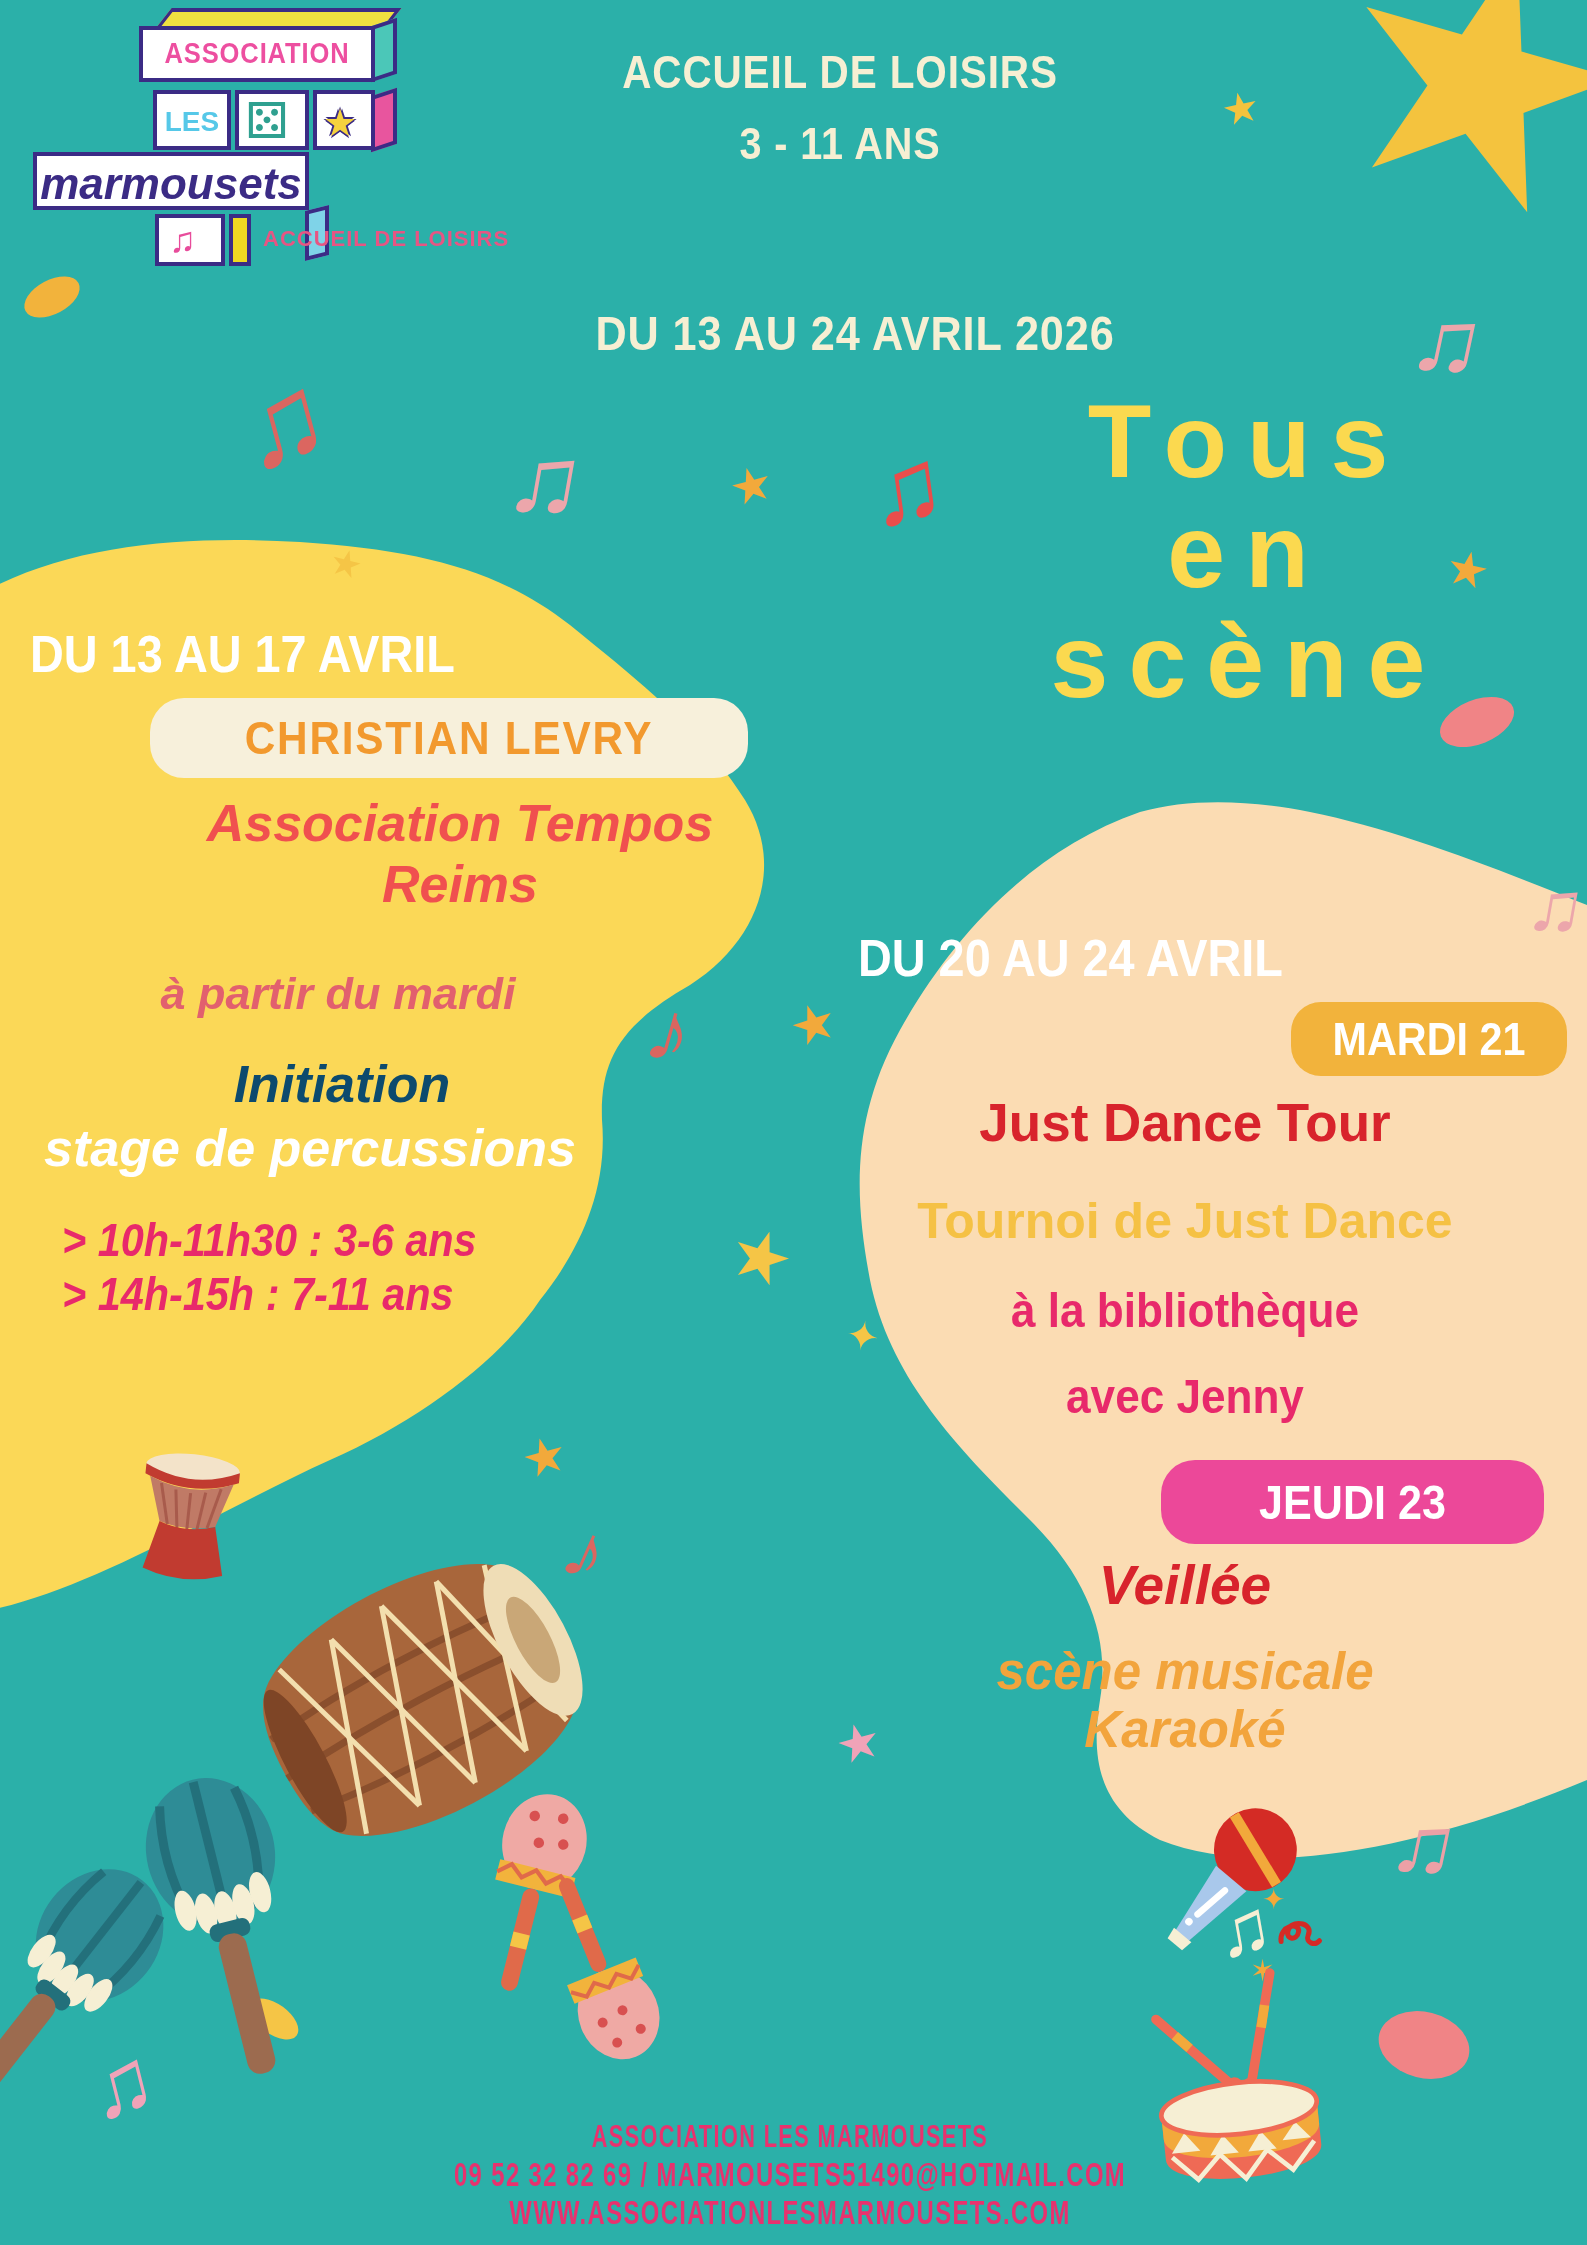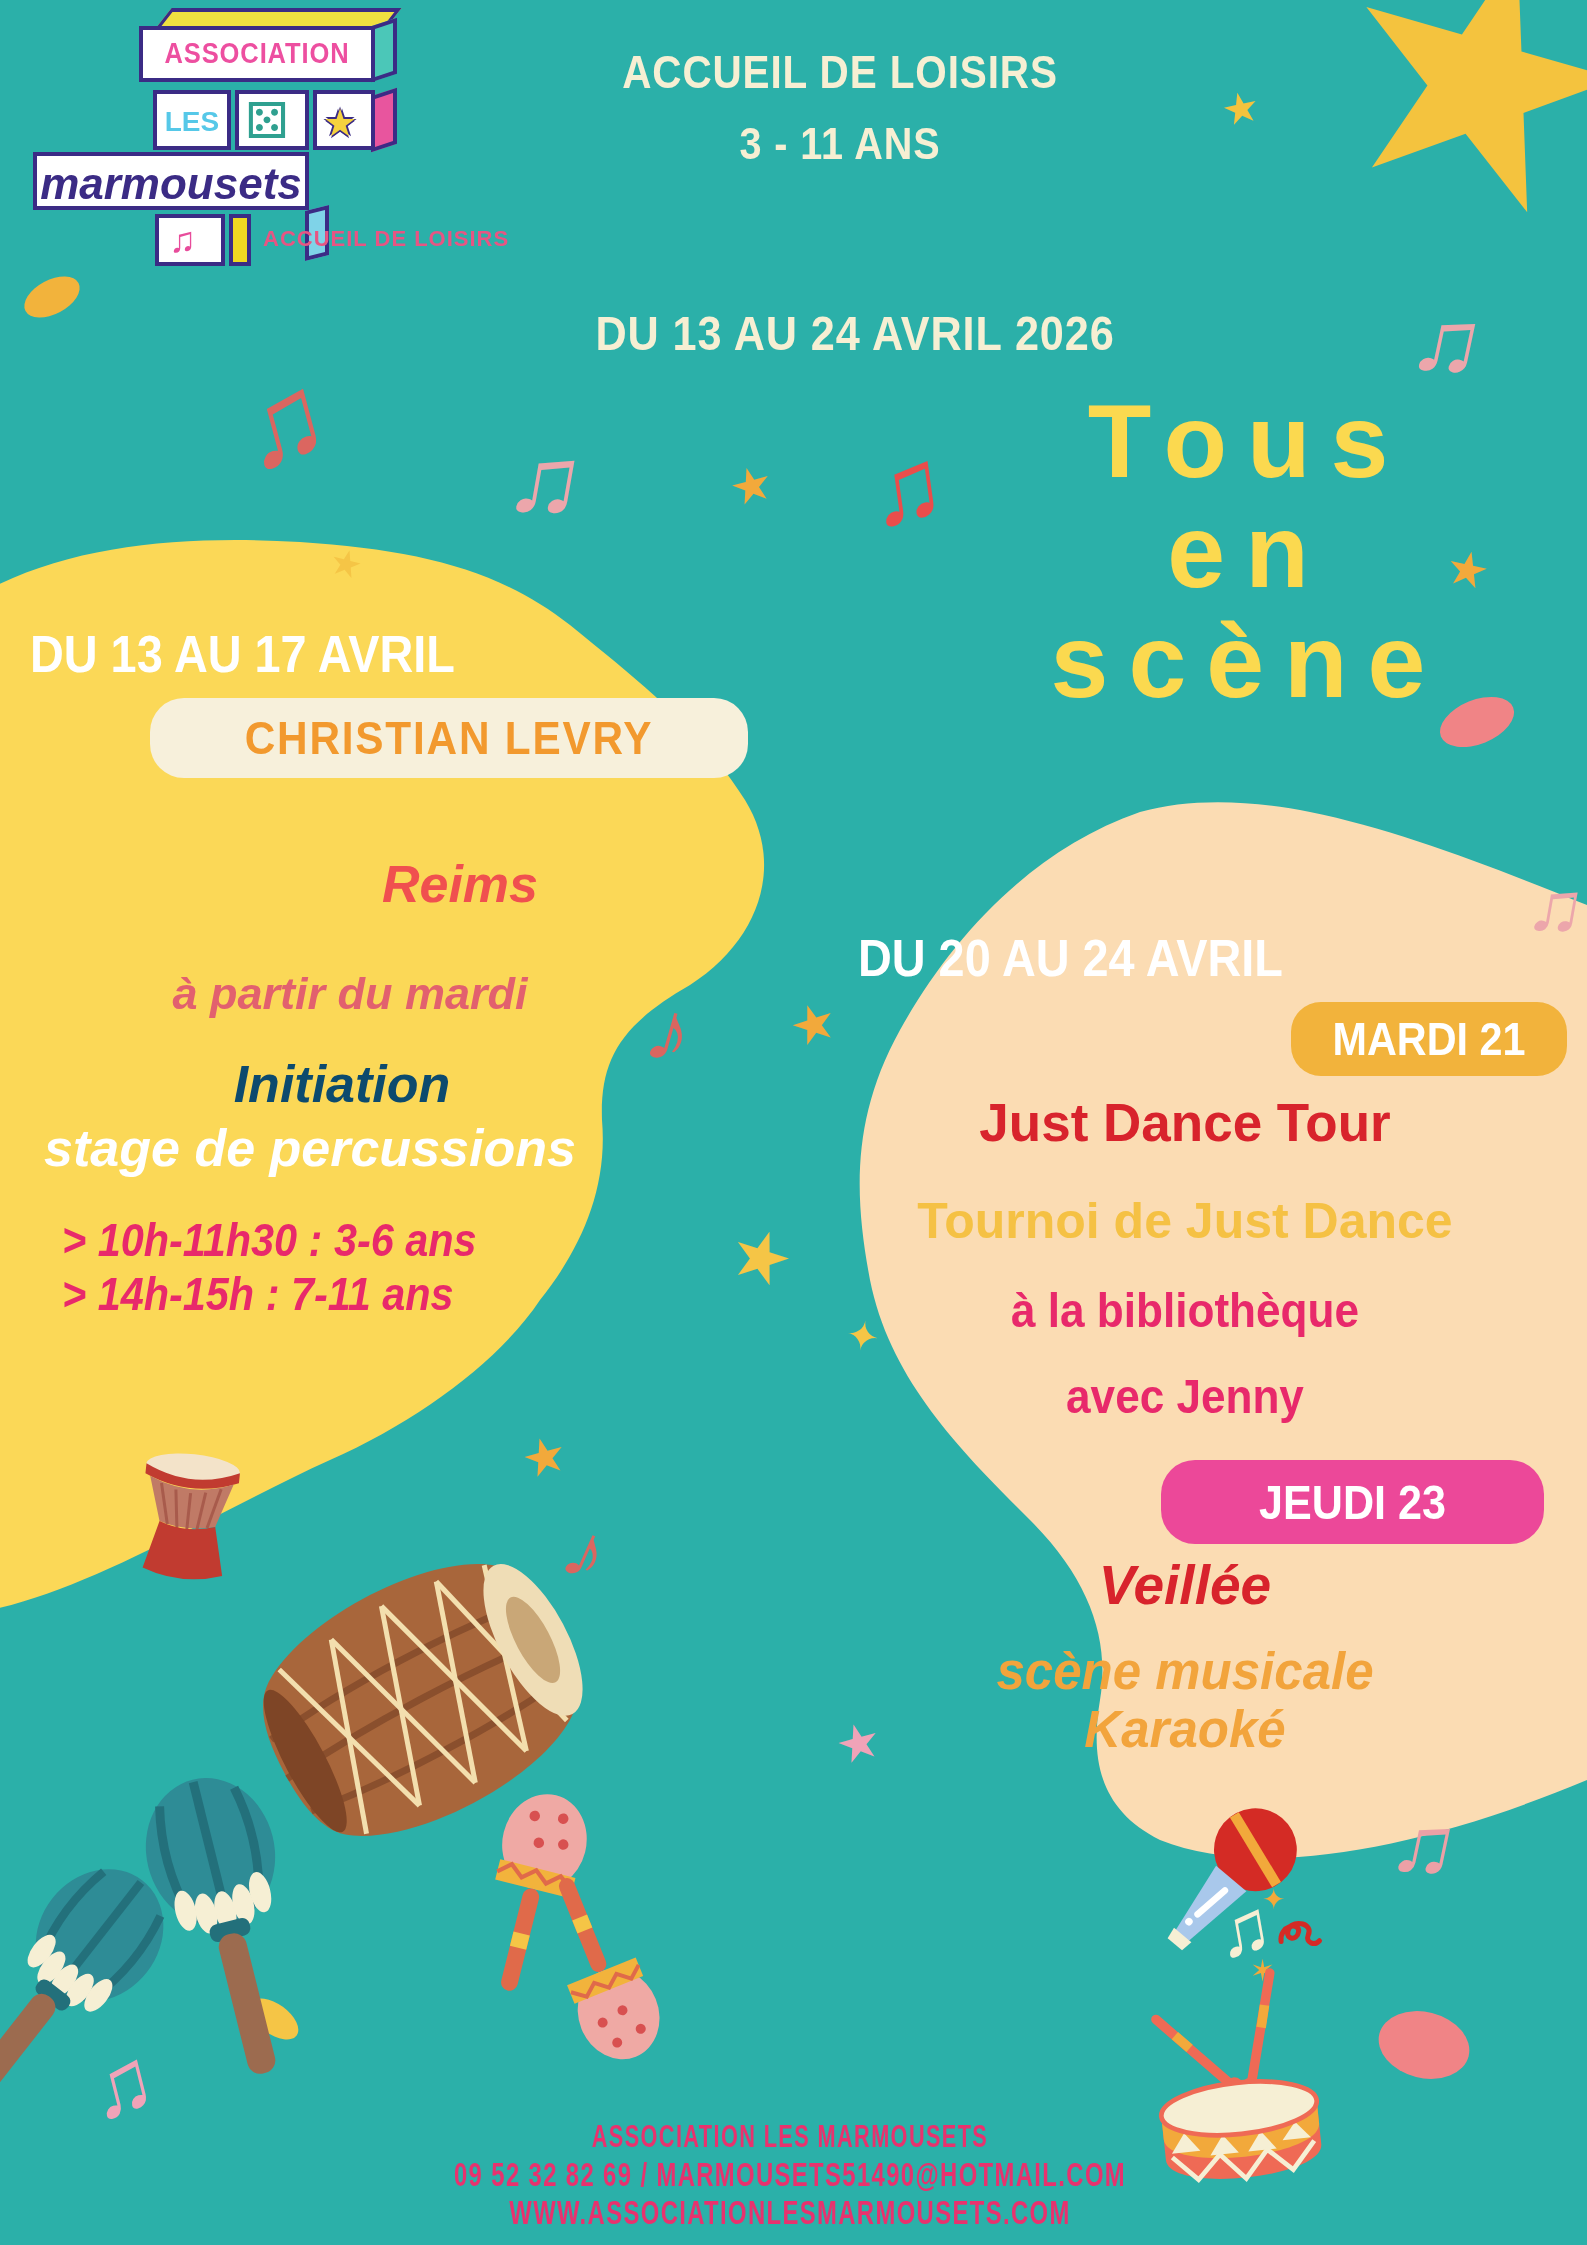--- a/index.html
+++ b/index.html
@@ -112,22 +112,23 @@
   <div class="t b ctr" style="left:1020px;top:386px;width:456px;font-size:104px;color:#FBD94F;line-height:110px;letter-spacing:20px;">
     <div>Tous</div>
     <div>en</div>
     <div>scène</div>
   </div>
 
   <p class="t b cx90l" style="left:30px;top:626px;font-size:52px;color:#FFFFFF;">DU 13 AU 17 AVRIL</p>
   <div class="pill" style="left:150px;top:698px;width:598px;height:80px;background:#F7F0DB;border-radius:34px;">
     <span style="line-height:80px;font-size:47px;color:#F2992E;letter-spacing:2px;transform:scaleX(.9);transform-origin:center;">CHRISTIAN LEVRY</span>
   </div>
+  <p class="t b i ctr" style="left:160px;top:795px;width:600px;font-size:52px;color:#F0504F;">Association Tempos</p>
   <p class="t b i ctr" style="left:160px;top:856px;width:600px;font-size:52px;color:#F0504F;">Reims</p>
-  <p class="t b i ctr" style="left:90px;top:970px;width:520px;font-size:45px;color:#E2606E;">à partir du mardi</p>
+  <p class="t b i ctr" style="left:78px;top:970px;width:520px;font-size:45px;color:#E2606E;">à partir du mardi</p>
   <p class="t b i ctr" style="left:92px;top:1056px;width:500px;font-size:52px;color:#0c4a6e;">Initiation</p>
   <p class="t b i ctr" style="left:0px;top:1120px;width:620px;font-size:52px;color:#FFFFFF;">stage de percussions</p>
   <p class="t b i cx90l" style="left:62px;top:1216px;font-size:46px;color:#E8296B;">&gt; 10h-11h30 : 3-6 ans</p>
   <p class="t b i cx90l" style="left:62px;top:1270px;font-size:46px;color:#E8296B;">&gt; 14h-15h : 7-11 ans</p>
 
   <p class="t b cx90l" style="left:858px;top:930px;font-size:52px;color:#FFFFFF;">DU 20 AU 24 AVRIL</p>
   <div class="pill" style="left:1291px;top:1002px;width:276px;height:74px;background:#F2B33C;border-radius:30px;">
     <span style="line-height:74px;font-size:47px;color:#FFFFFF;transform:scaleX(.88);transform-origin:center;">MARDI 21</span>
   </div>
   <p class="t b ctr" style="left:900px;top:1094px;width:570px;font-size:53px;color:#D8232C;">Just Dance Tour</p>

